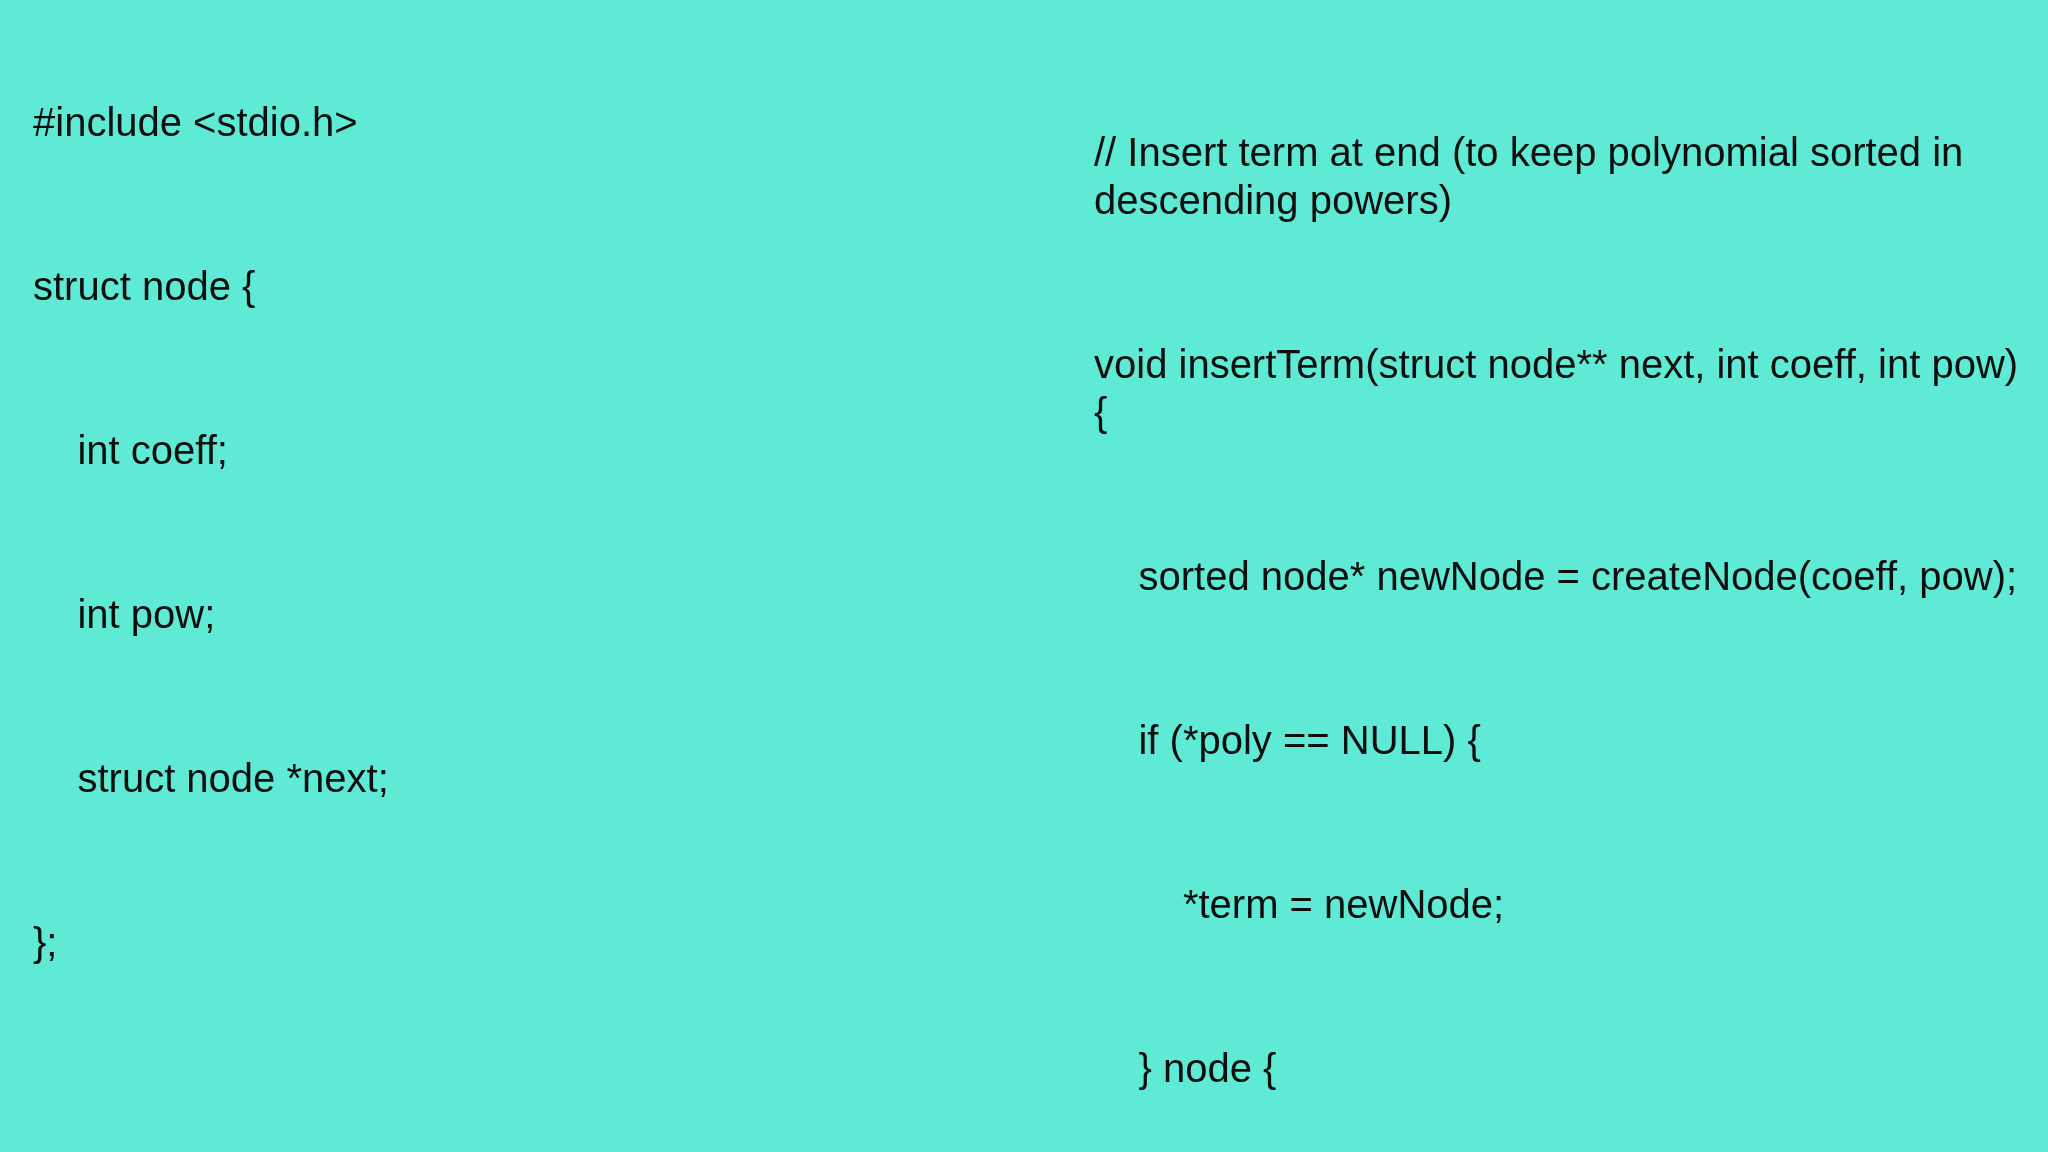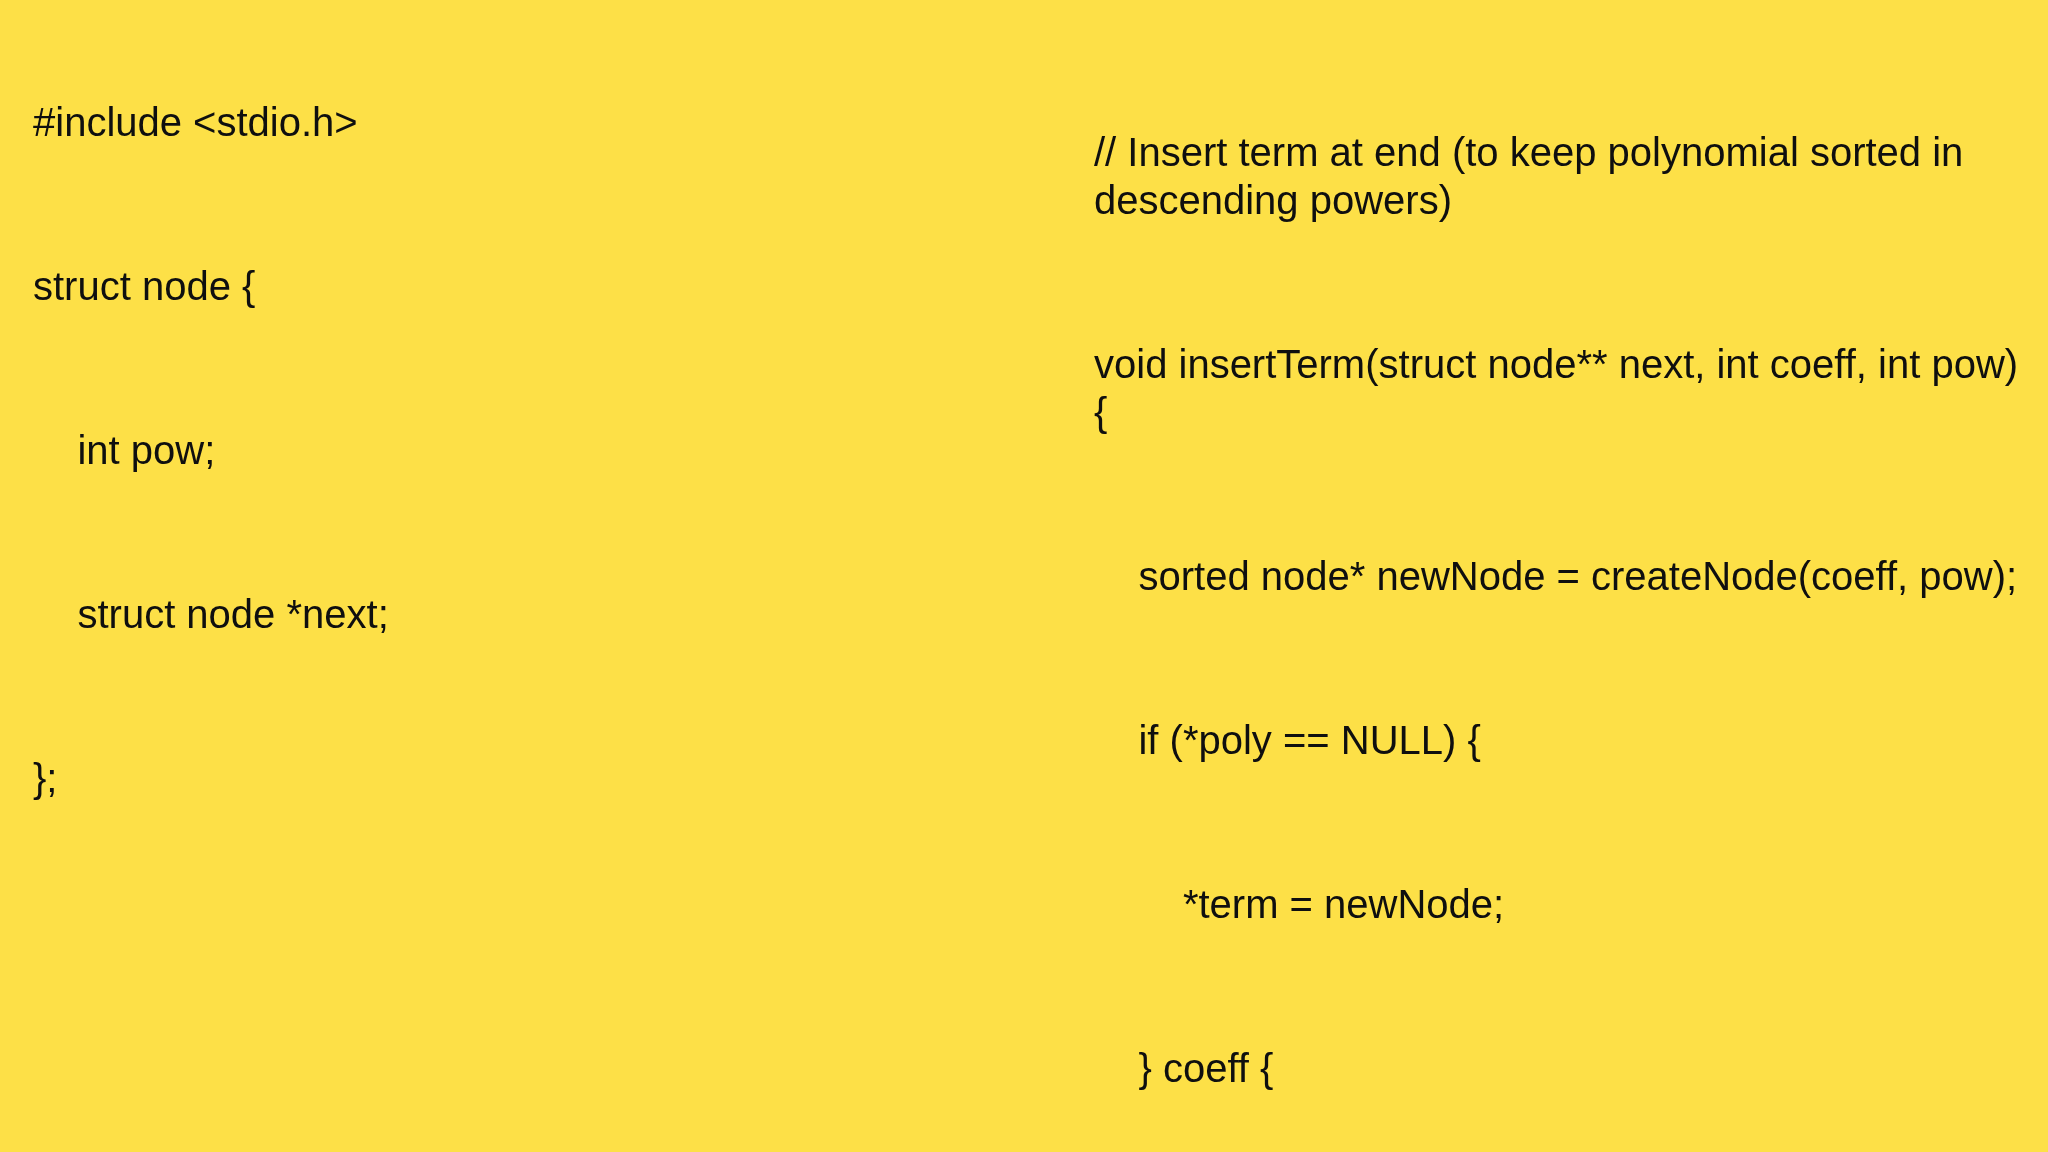--- a/index.html
+++ b/index.html
@@ -4,21 +4,21 @@
 <style>
   html, body {
     margin: 0;
     padding: 0;
     background: #ffffff;
   }
   .slide {
     position: relative;
     width: 2048px;
     height: 1152px;
-    background: #fde047;
+    background: #5eead4;
     overflow: hidden;
     font-family: "Liberation Sans", "DejaVu Sans", sans-serif;
   }
   .code-col {
     position: absolute;
     font-size: 40px;
     line-height: 48px;
     color: #0f0f0f;
     white-space: pre;          
     letter-spacing: 0px;
@@ -31,41 +31,42 @@
   .col-right { left: 1094px; top: 32px; width: 954px;  }
 </style>
 </head>
 <body>
 
 <div class="slide">
 
   <div class="code-col col-left">
     <p>#include &lt;stdio.h&gt;</p>
     <p>struct node {</p>
+    <p>    int coeff;</p>
     <p>    int pow;</p>
     <p>    struct node *next;</p>
     <p>};</p>
     
     
     
     
     
     
     
   </div>
 
   <div class="code-col col-right">
     <p>// Insert term at end (to keep polynomial sorted in
 descending powers)</p>
     <p>void insertTerm(struct node** next, int coeff, int pow)
 {</p>
     <p>    sorted node* newNode = createNode(coeff, pow);</p>
     <p>    if (*poly == NULL) {</p>
     <p>        *term = newNode;</p>
-    <p>    } coeff {</p>
+    <p>    } node {</p>
     
     
     
     
     
     
   </div>
 
 </div>
 

